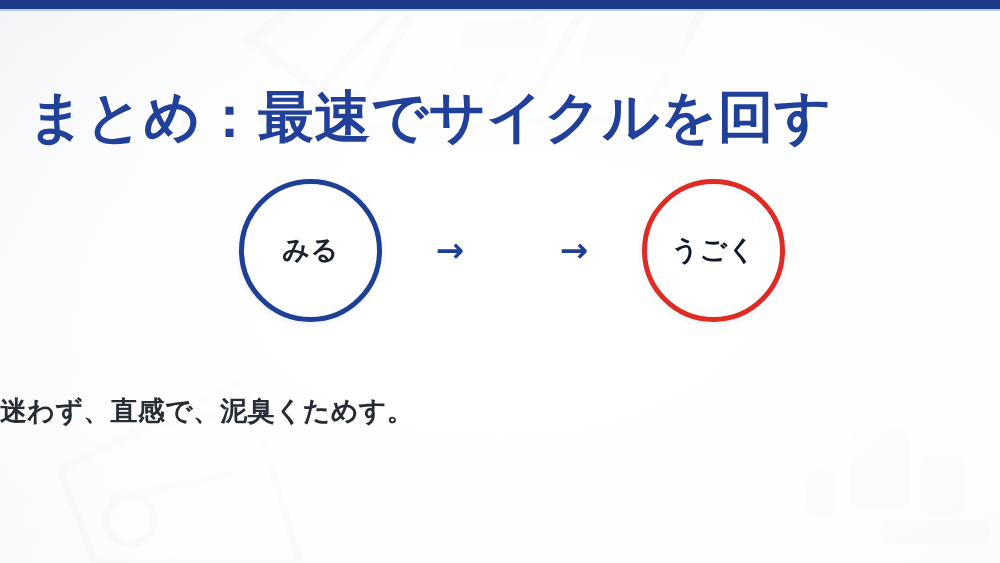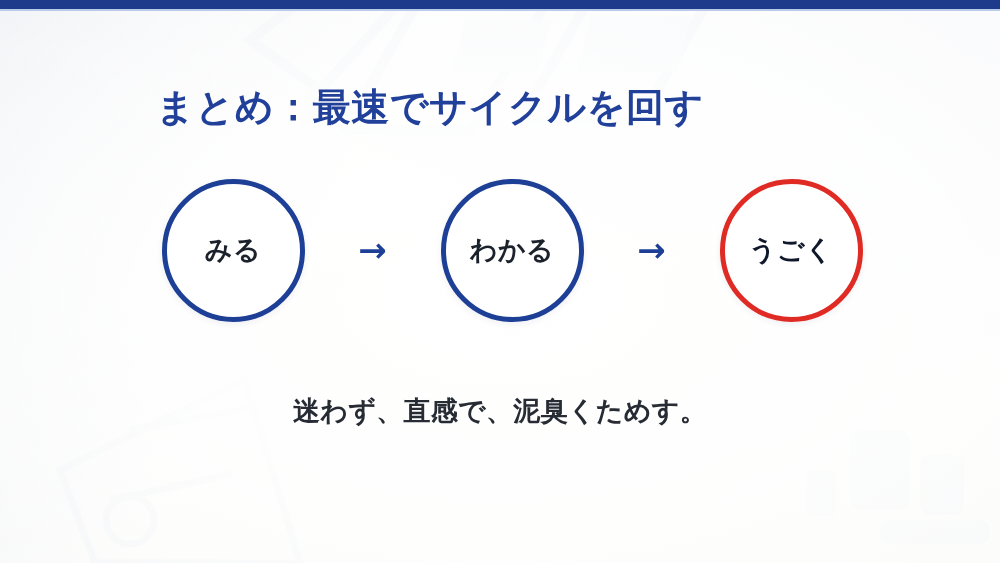--- a/index.html
+++ b/index.html
@@ -77,21 +77,21 @@
     z-index: 8;
   }
 
   .slide-title {
     position: absolute;
     left: 0;
     top: 86px;
     width: 860px;
     text-align: center;
     color: #21409a;
-    font-size: 38px;
+    font-size: 56px;
     font-weight: 700;
     letter-spacing: 0.5px;
     line-height: 1.12;
     white-space: nowrap;
   }
 
   
   .cycle-row {
     position: absolute;
     left: 0;
@@ -144,21 +144,20 @@
     font-family: "DejaVu Sans", sans-serif;
     user-select: none;
   }
 
   
   .caption {
     position: absolute;
     left: 0;
     top: 390px;
     width: 1000px;
-    text-align: center;
     color: #272c34;
     font-size: 27px;
     font-weight: 700;
     line-height: 1.58;
     letter-spacing: 0.3px;
   }
   .caption-line { display: block; white-space: nowrap; }
 </style>
 </head>
 <body>
@@ -202,23 +201,20 @@
     <div class="slide-title">まとめ：最速でサイクルを回す</div>
 
     <div class="cycle-row">
 
       <div class="node blue">
         <span class="node-label">みる</span>
       </div>
 
       <div class="arrow">→</div>
 
-      <div class="node blue">
-        <span class="node-label">わかる</span>
-      </div>
 
       <div class="arrow">→</div>
 
       <div class="node red">
         <span class="node-label">うごく</span>
       </div>
 
     </div>
 
     <div class="caption">

